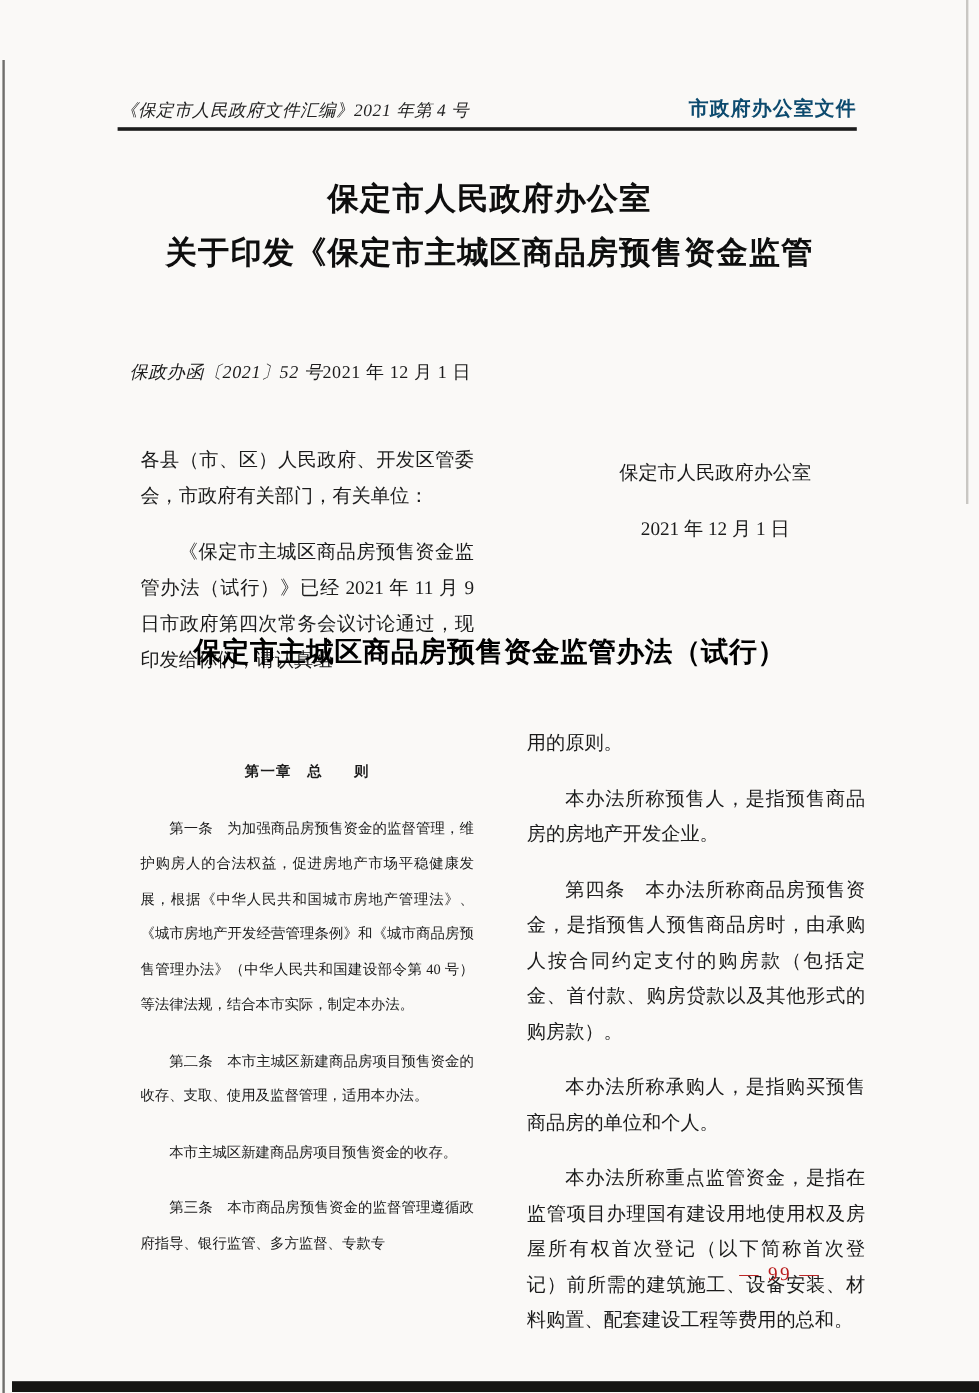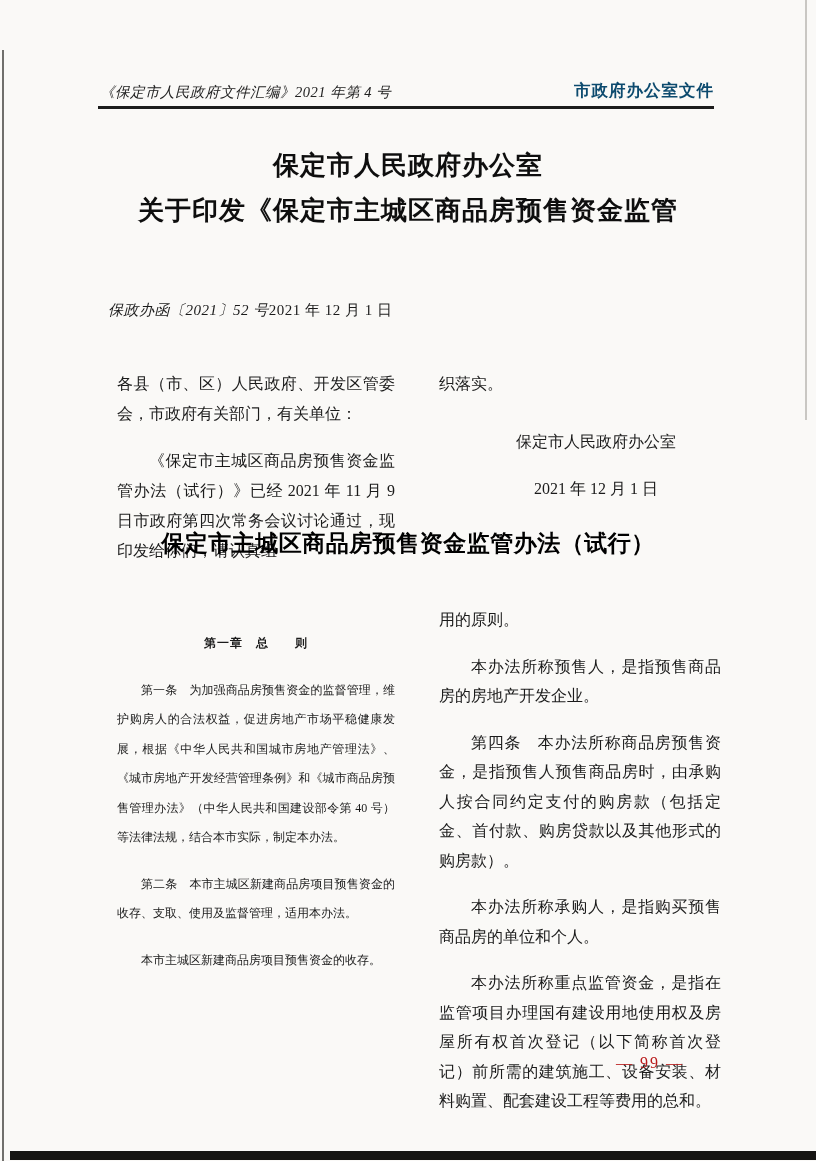--- a/index.html
+++ b/index.html
@@ -125,32 +125,32 @@
     <span class="doc-number">保政办函〔2021〕52 号</span>
     <span class="doc-date">2021 年 12 月 1 日</span>
   </div>
 
   <div class="col intro-left">
     <p>各县（市、区）人民政府、开发区管委会，市政府有关部门，有关单位：</p>
     <p class="indent">《保定市主城区商品房预售资金监管办法（试行）》已经 2021 年 11 月 9 日市政府第四次常务会议讨论通过，现印发给你们，请认真组</p>
   </div>
 
   <div class="col intro-right">
-    <p>织落实。</p>
     <p class="sig-line">保定市人民政府办公室</p>
     <p class="sig-date">2021 年 12 月 1 日</p>
   </div>
 
   <div class="reg-title">保定市主城区商品房预售资金监管办法（试行）</div>
 
   <div class="col reg-left">
     <p class="chapter-heading">第一章　总　　则</p>
     <p class="indent">第一条　为加强商品房预售资金的监督管理，维护购房人的合法权益，促进房地产市场平稳健康发展，根据《中华人民共和国城市房地产管理法》、《城市房地产开发经营管理条例》和《城市商品房预售管理办法》（中华人民共和国建设部令第 40 号）等法律法规，结合本市实际，制定本办法。</p>
     <p class="indent">第二条　本市主城区新建商品房项目预售资金的收存、支取、使用及监督管理，适用本办法。</p>
     <p class="indent">本市主城区新建商品房项目预售资金的收存。</p>
+    <p class="indent">第三条　本市商品房预售资金的监督管理遵循政府指导、银行监管、多方监督、专款专</p>
   </div>
 
   <div class="col reg-right">
     <p>用的原则。</p>
     <p class="indent">本办法所称预售人，是指预售商品房的房地产开发企业。</p>
     <p class="indent">第四条　本办法所称商品房预售资金，是指预售人预售商品房时，由承购人按合同约定支付的购房款（包括定金、首付款、购房贷款以及其他形式的购房款）。</p>
     <p class="indent">本办法所称承购人，是指购买预售商品房的单位和个人。</p>
     <p class="indent">本办法所称重点监管资金，是指在监管项目办理国有建设用地使用权及房屋所有权首次登记（以下简称首次登记）前所需的建筑施工、设备安装、材料购置、配套建设工程等费用的总和。</p>
   </div>
 

